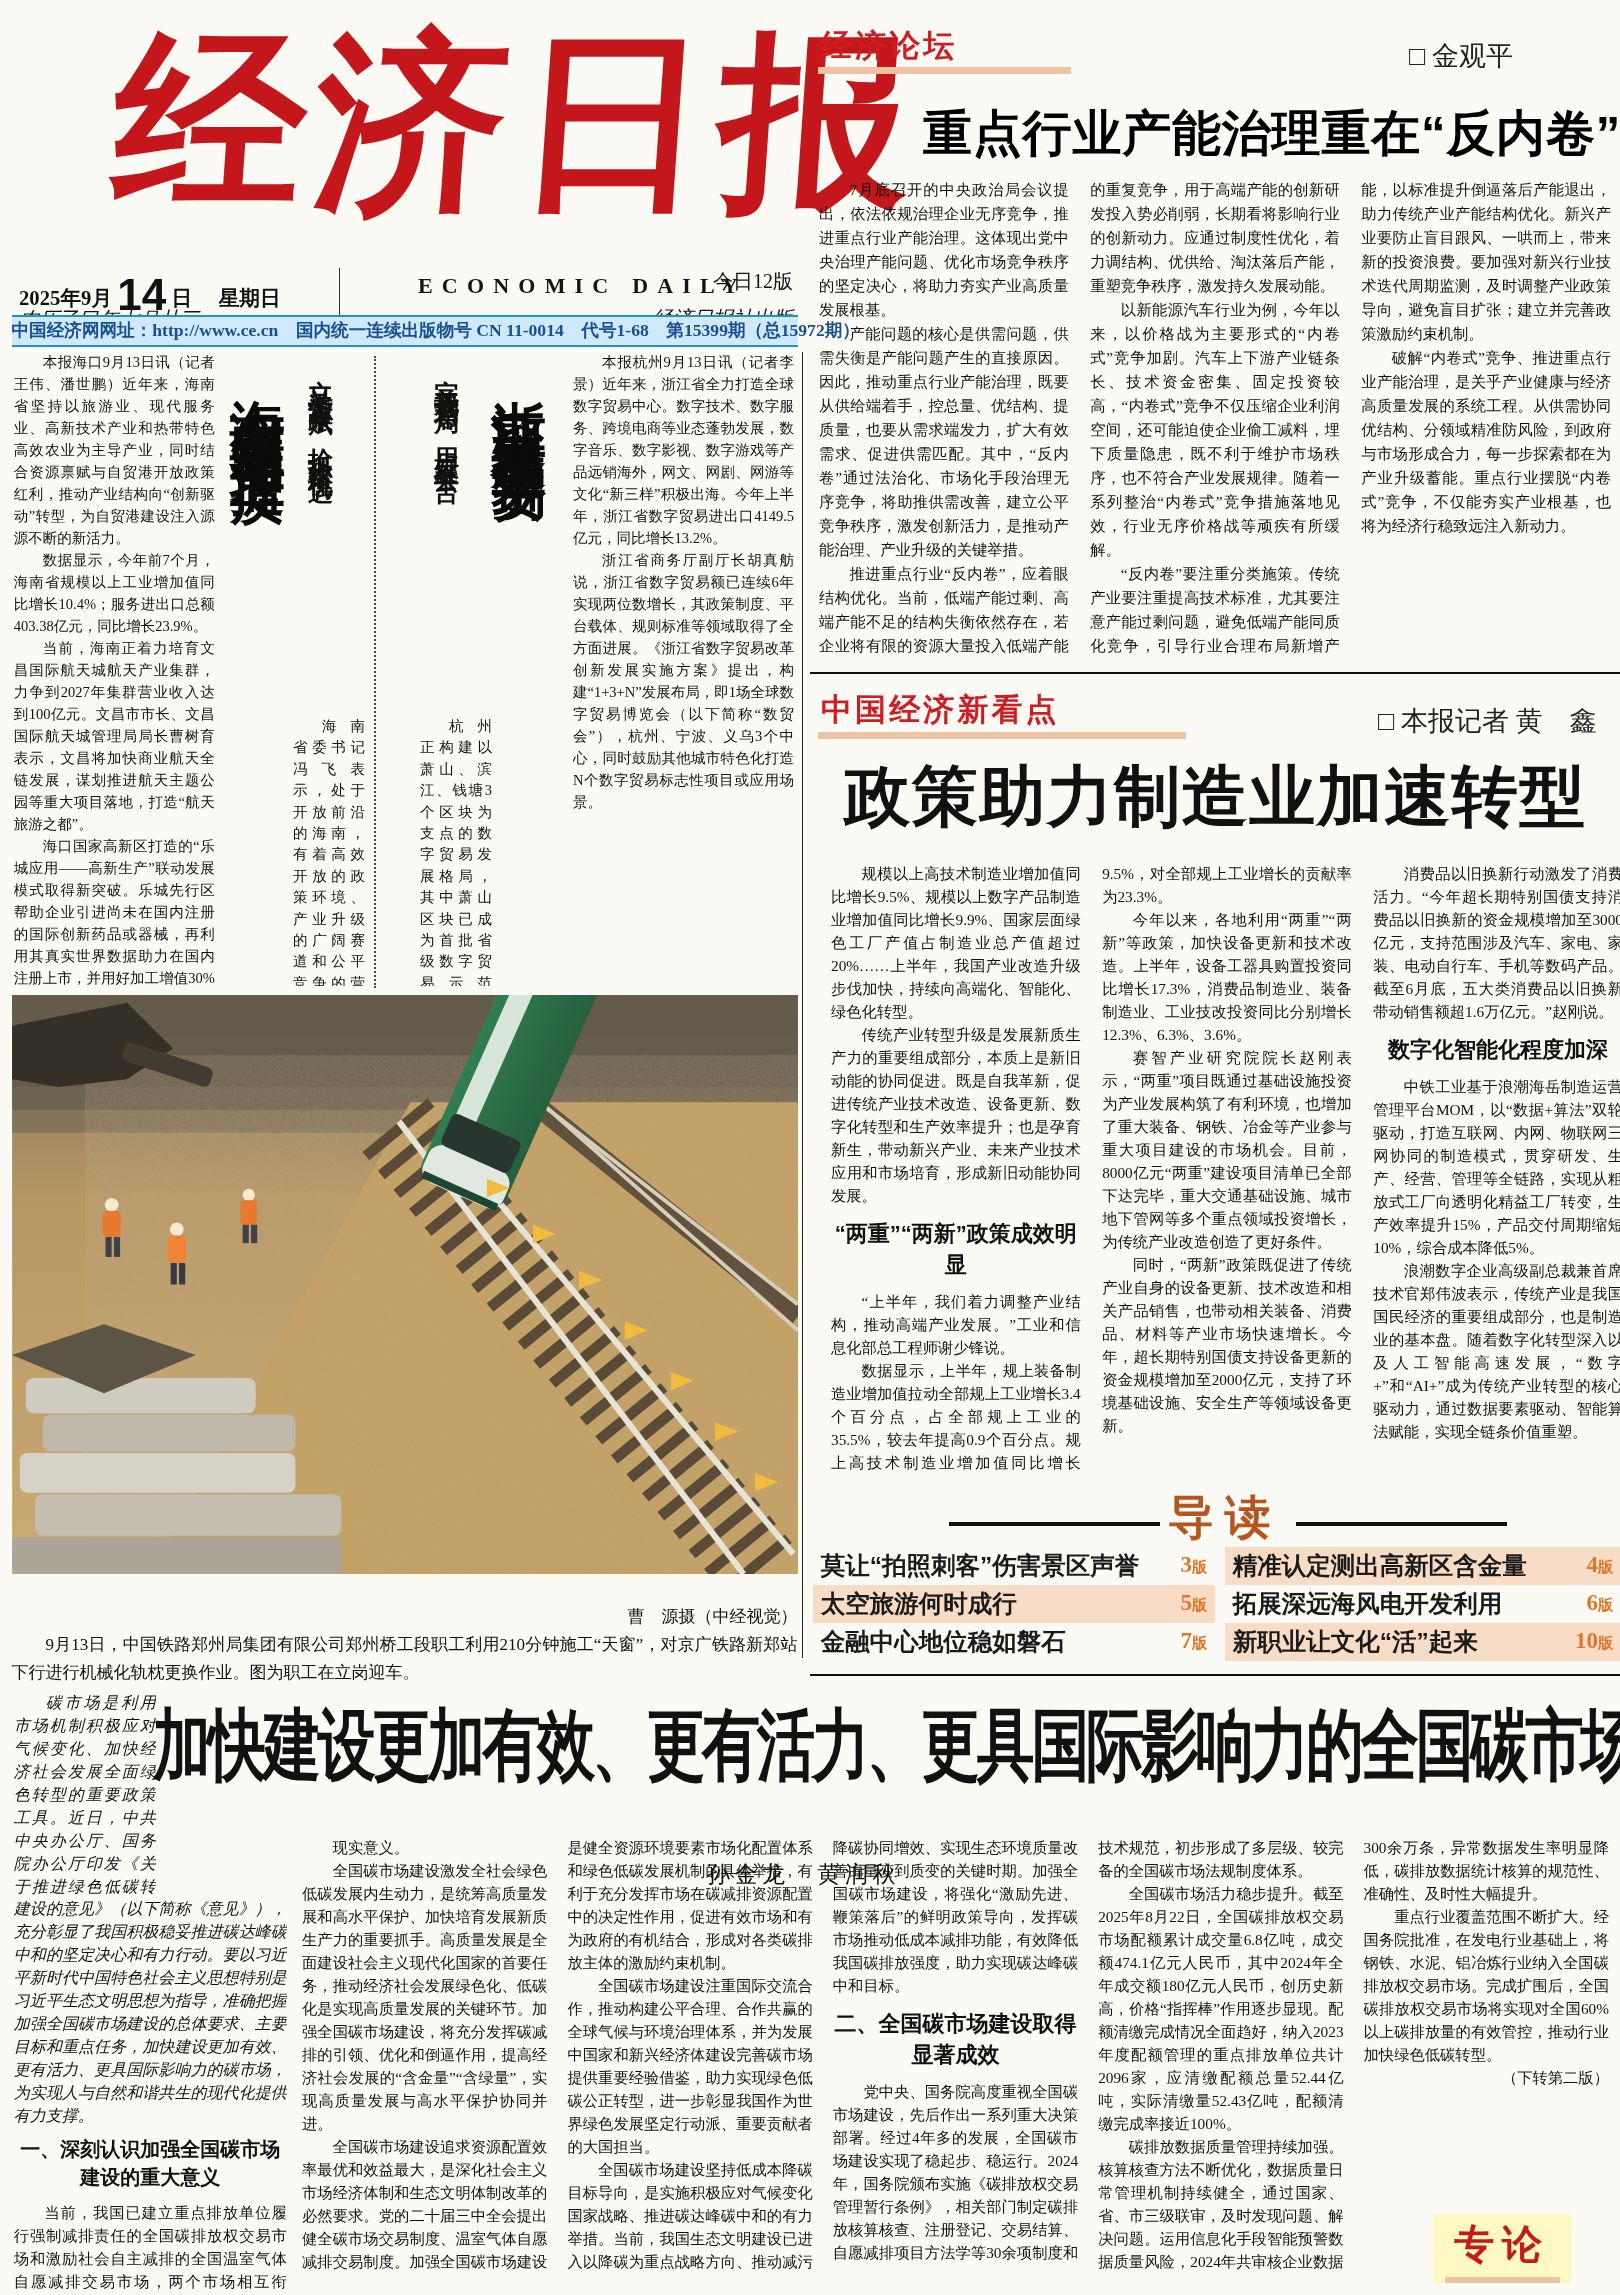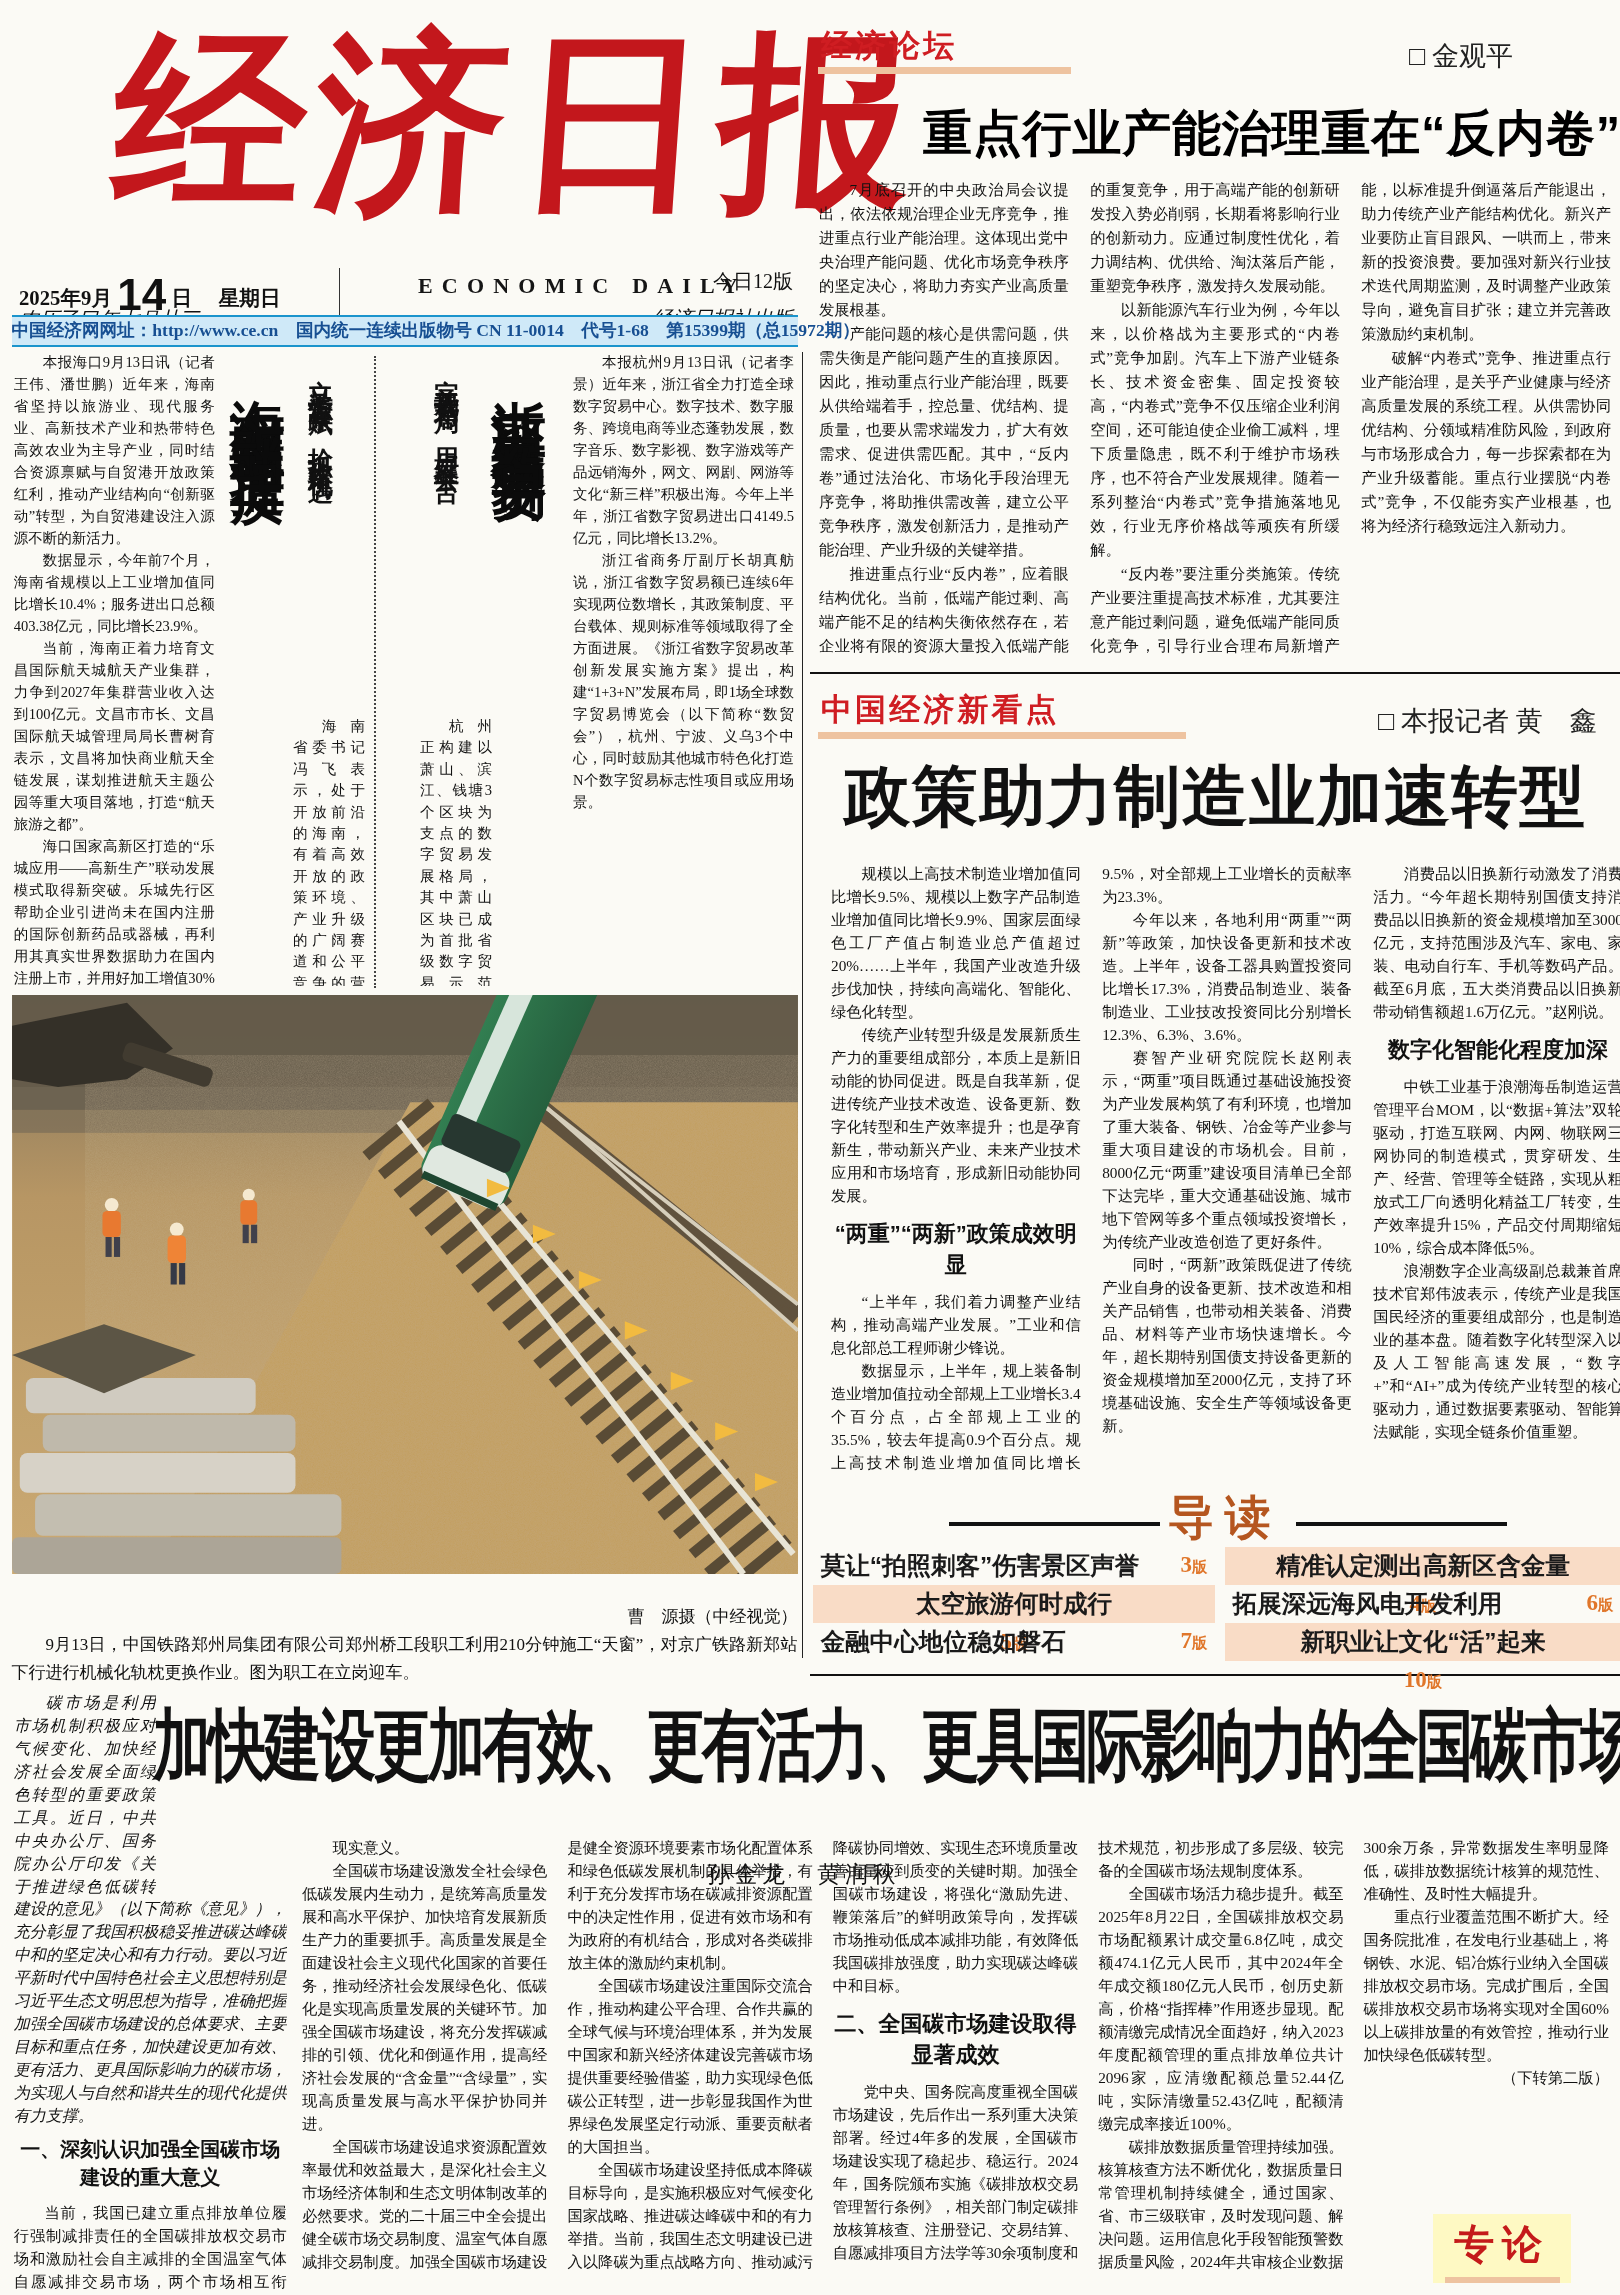--- a/index.html
+++ b/index.html
@@ -65,21 +65,21 @@
     text-align:center;margin:10.7px 0;line-height:31px;}
   
   .daodu-title{left:1168px;top:1487px;font-size:46px;font-weight:900;color:#b5561f;
     letter-spacing:10.7px;font-family:"Liberation Sans",sans-serif;}
   .daodu-line{top:1522px;height:3.8px;background:#111;}
   .daodu-item{height:38px;line-height:38px;padding:0 7.7px;display:flex;
     justify-content:space-between;align-items:center;}
   .daodu-item .t{font-size:24.5px;font-weight:bold;font-family:"Liberation Sans",sans-serif;color:#1a1a1a;}
   .daodu-item .p{color:#e0762a;font-size:23px;font-weight:bold;white-space:nowrap;}
   .daodu-item .p .ban{font-size:15.3px;}
-  .peach{background:#f9dcc6;flex-direction:column;}
+  .peach{background:#f9dcc6;}
   
   .carbon-headline{left:153px;top:1694px;width:1459px;height:115px;}
   .carbon-headline span{display:inline-block;font-size:58px;font-weight:900;letter-spacing:-3.1px;
     font-family:"Liberation Sans",sans-serif;transform:scaleY(1.35);transform-origin:top left;white-space:nowrap;}
   .carbon-authors{left:302px;top:1859px;width:1003px;text-align:center;font-size:23px;letter-spacing:4.6px;}
   .kai{font-style:italic;font-family:"DejaVu Serif",serif;}
   .carbon-col1a{left:13.8px;top:1691px;width:142px;height:204px;font-size:16px;line-height:23px;}
   .carbon-col1b{left:13.8px;top:1897px;width:273px;height:392px;font-size:16px;line-height:23px;}
   .carbon-sec-head{font-size:20px;font-weight:bold;font-family:"Liberation Sans",sans-serif;
     text-align:center;margin:9.2px 0;line-height:27.6px;font-style:normal;}

